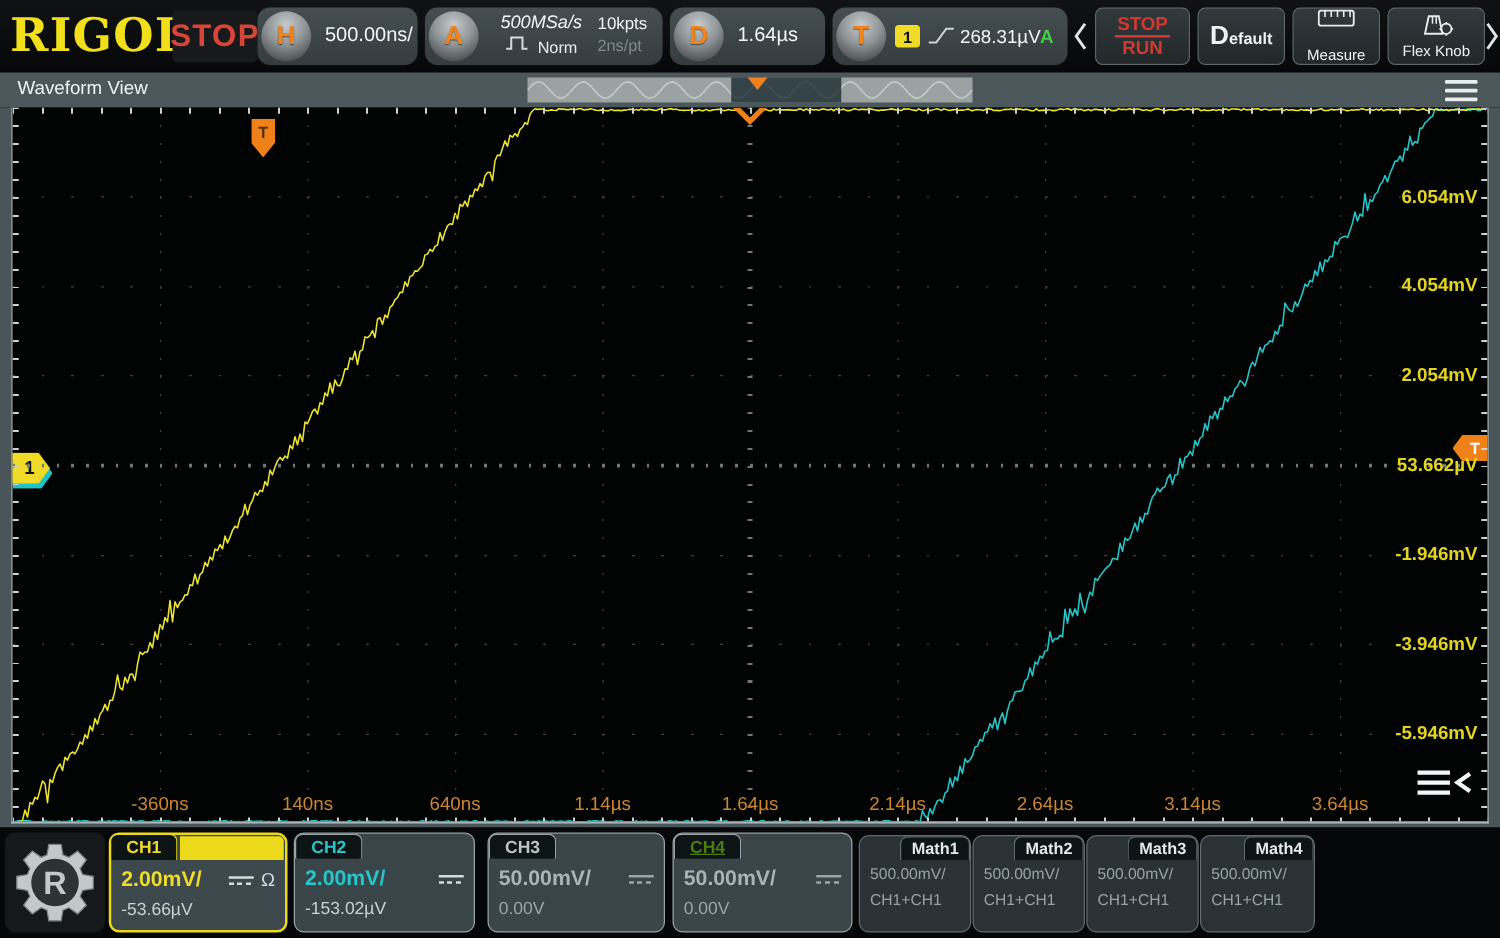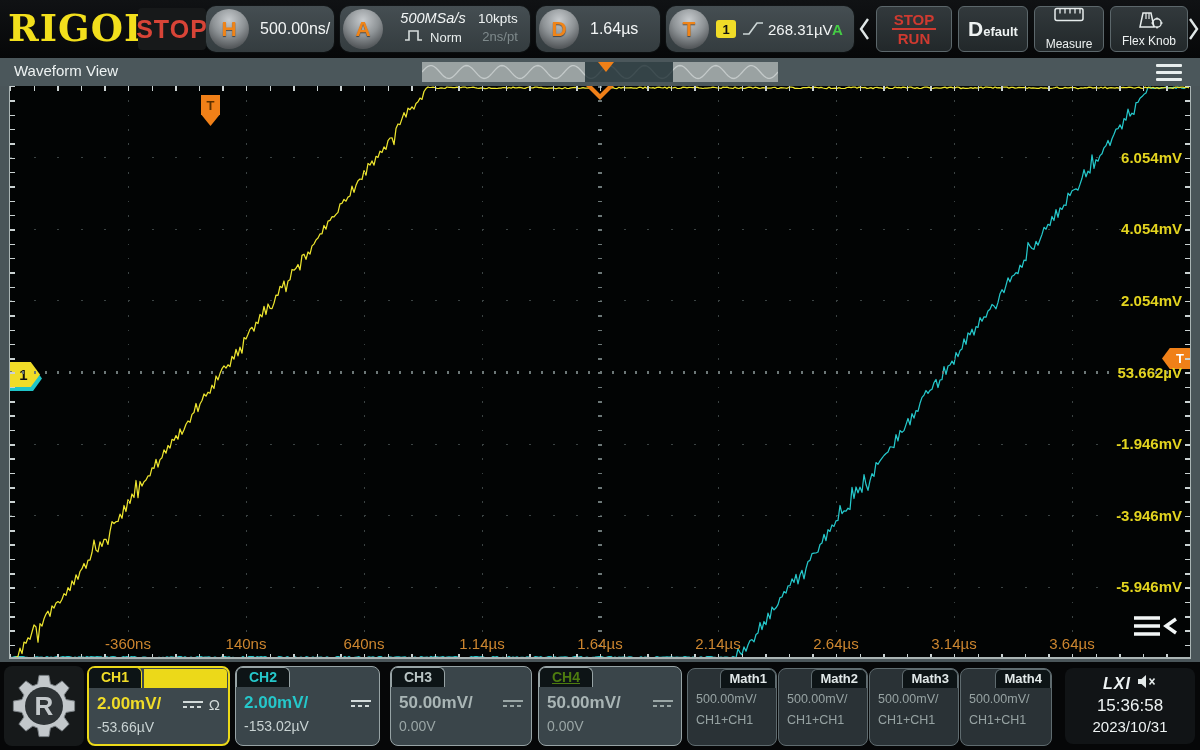--- a/index.html
+++ b/index.html
@@ -20,21 +20,21 @@
        text-shadow:0 1px 1px #00000088;cursor:pointer;}
   .g-h{left:206px;width:128px;}
   .g-a{left:340px;width:190px;}
   .g-d{left:536px;width:124px;}
   .g-t{left:666px;width:188px;}
   .hval{position:absolute;left:54px;top:0;height:46px;display:flex;align-items:center;color:#f2f5f5;font-size:16px;}
   .a-col1{position:absolute;left:50px;top:4px;width:86px;text-align:center;color:#f2f5f5;}
   .a-col1 .sr{font-size:14.5px;font-style:italic;}
   .a-row2{display:flex;align-items:center;justify-content:center;gap:4px;margin-top:2px;}
   .a-norm{font-size:13px;color:#e8eded;}
-  .a-col2{position:absolute;left:138px;top:5px;text-align:right;}
+  .a-col2{position:absolute;left:138px;top:5px;text-align:left;}
   .a-kpts{font-size:13.5px;color:#eef2f2;}
   .a-res{font-size:13px;color:#7f8a8c;margin-top:3px;}
   .t-badge{position:absolute;left:50px;top:14px;width:20px;height:18px;background:#f0dc28;border-radius:3px;
         color:#111;font-weight:bold;font-size:13px;display:flex;align-items:center;justify-content:center;}
   .t-slope{position:absolute;left:76px;top:13px;}
   .t-level{position:absolute;left:102px;top:0;height:46px;display:flex;align-items:center;color:#f2f5f5;font-size:15px;}
   .t-auto{position:absolute;left:166px;top:0;height:46px;display:flex;align-items:center;color:#45cc45;font-size:15px;font-weight:bold;}
   .navchev{position:absolute;top:16px;width:12px;height:26px;cursor:pointer;}
   .topbtn{position:absolute;top:6px;height:46px;background:linear-gradient(#32393c,#22282a);
         border:1px solid #5c676b;border-radius:6px;display:flex;flex-direction:column;align-items:center;
@@ -406,27 +406,14 @@
     <div class="mcard m4">
       <div class="tabrow">
           <div class="tablab">Math4</div>
         </div>
       <div class="body">
         <div class="mline">500.00mV/</div>
         <div class="mline">CH1+CH1</div>
       </div>
     </div>
 
-    <div class="lxicard">
-      <div class="lxirow">
-        <span class="lxitxt">LXI</span>
-        <span>
-          <svg width="20" height="15" viewBox="0 0 20 15">
-              <polygon points="1,5 4.5,5 9,1 9,14 4.5,10 1,10" fill="#e3e9e9"></polygon>
-              <path d="M12.5,4.5 L17.5,10.5 M17.5,4.5 L12.5,10.5" stroke="#e3e9e9" stroke-width="1.6"></path>
-            </svg>
-        </span>
-      </div>
-      <div class="clock">15:36:58</div>
-      <div class="date">2023/10/31</div>
-    </div>
   </div>
 </div>
 
 </body></html>

